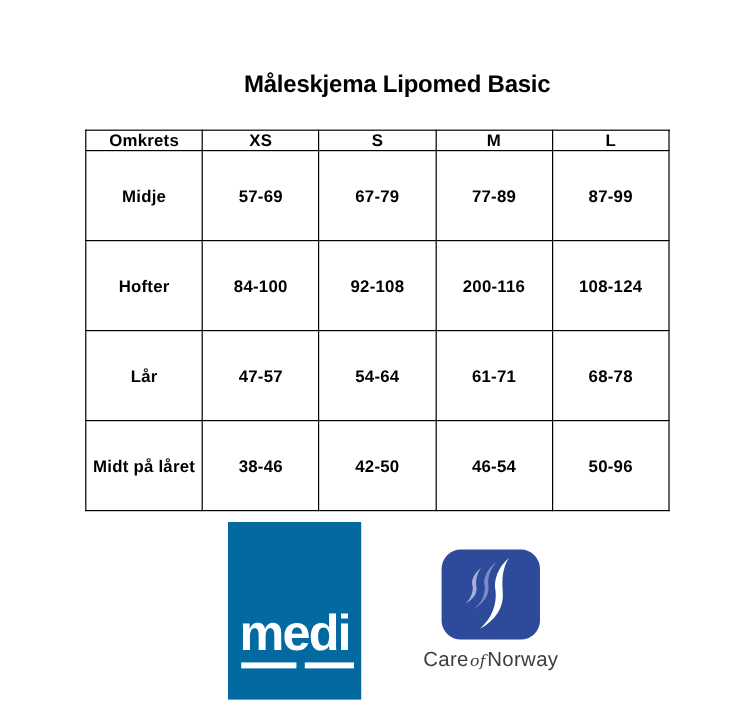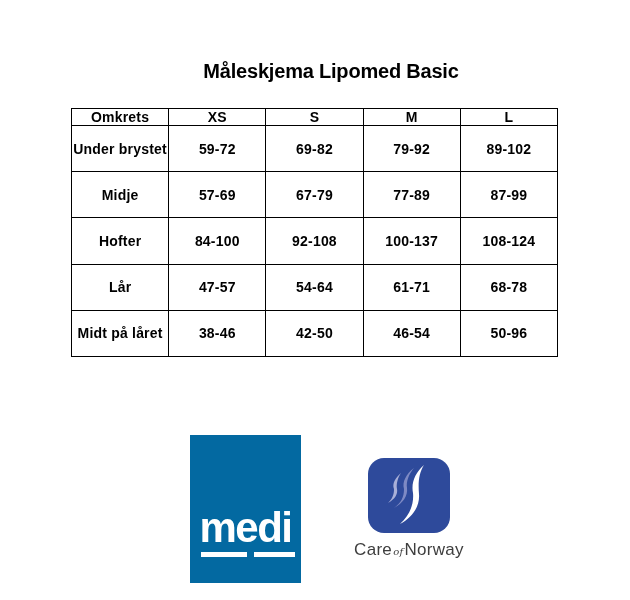--- a/index.html
+++ b/index.html
@@ -21,21 +21,21 @@
     font-size: 20px;
     font-weight: bold;
     letter-spacing: -0.2px;
     color: #000;
   }
   table.size-table {
     position: absolute;
     left: 71px;
     top: 108px;
     width: 487px;
-    height: 249px;
+    height: 318px;
     border-collapse: collapse;
     table-layout: fixed;
     border-radius: 24px;
   }
   table.size-table th,
   table.size-table td {
     border: 1px solid #000;
     text-align: center;
     vertical-align: middle;
     font-size: 14px;
@@ -99,21 +99,21 @@
     width: 130px;
     text-align: center;
     white-space: nowrap;
     font-size: 17px;
     color: #3E3E3E;
     letter-spacing: 0.3px;
   }
   .con-wordmark .word-of {
     font-family: "DejaVu Serif", serif;
     font-style: italic;
-    font-size: 10px;
+    font-size: 13px;
     padding: 0 1px;
   }
 </style>
 </head>
 <body>
 
 <div class="page">
 
   <h1 class="page-title">Måleskjema Lipomed Basic</h1>
 
@@ -122,38 +122,31 @@
       <tr>
         <th>Omkrets</th>
         <th>XS</th>
         <th>S</th>
         <th>M</th>
         <th>L</th>
       </tr>
     </thead>
     <tbody>
       <tr>
-        <td>Under brystet</td>
-        <td>59-72</td>
-        <td>69-82</td>
-        <td>79-92</td>
-        <td>89-102</td>
-      </tr>
-      <tr>
         <td>Midje</td>
         <td>57-69</td>
         <td>67-79</td>
         <td>77-89</td>
         <td>87-99</td>
       </tr>
       <tr>
         <td>Hofter</td>
         <td>84-100</td>
         <td>92-108</td>
-        <td>100-137</td>
+        <td>200-116</td>
         <td>108-124</td>
       </tr>
       <tr>
         <td>Lår</td>
         <td>47-57</td>
         <td>54-64</td>
         <td>61-71</td>
         <td>68-78</td>
       </tr>
       <tr>

